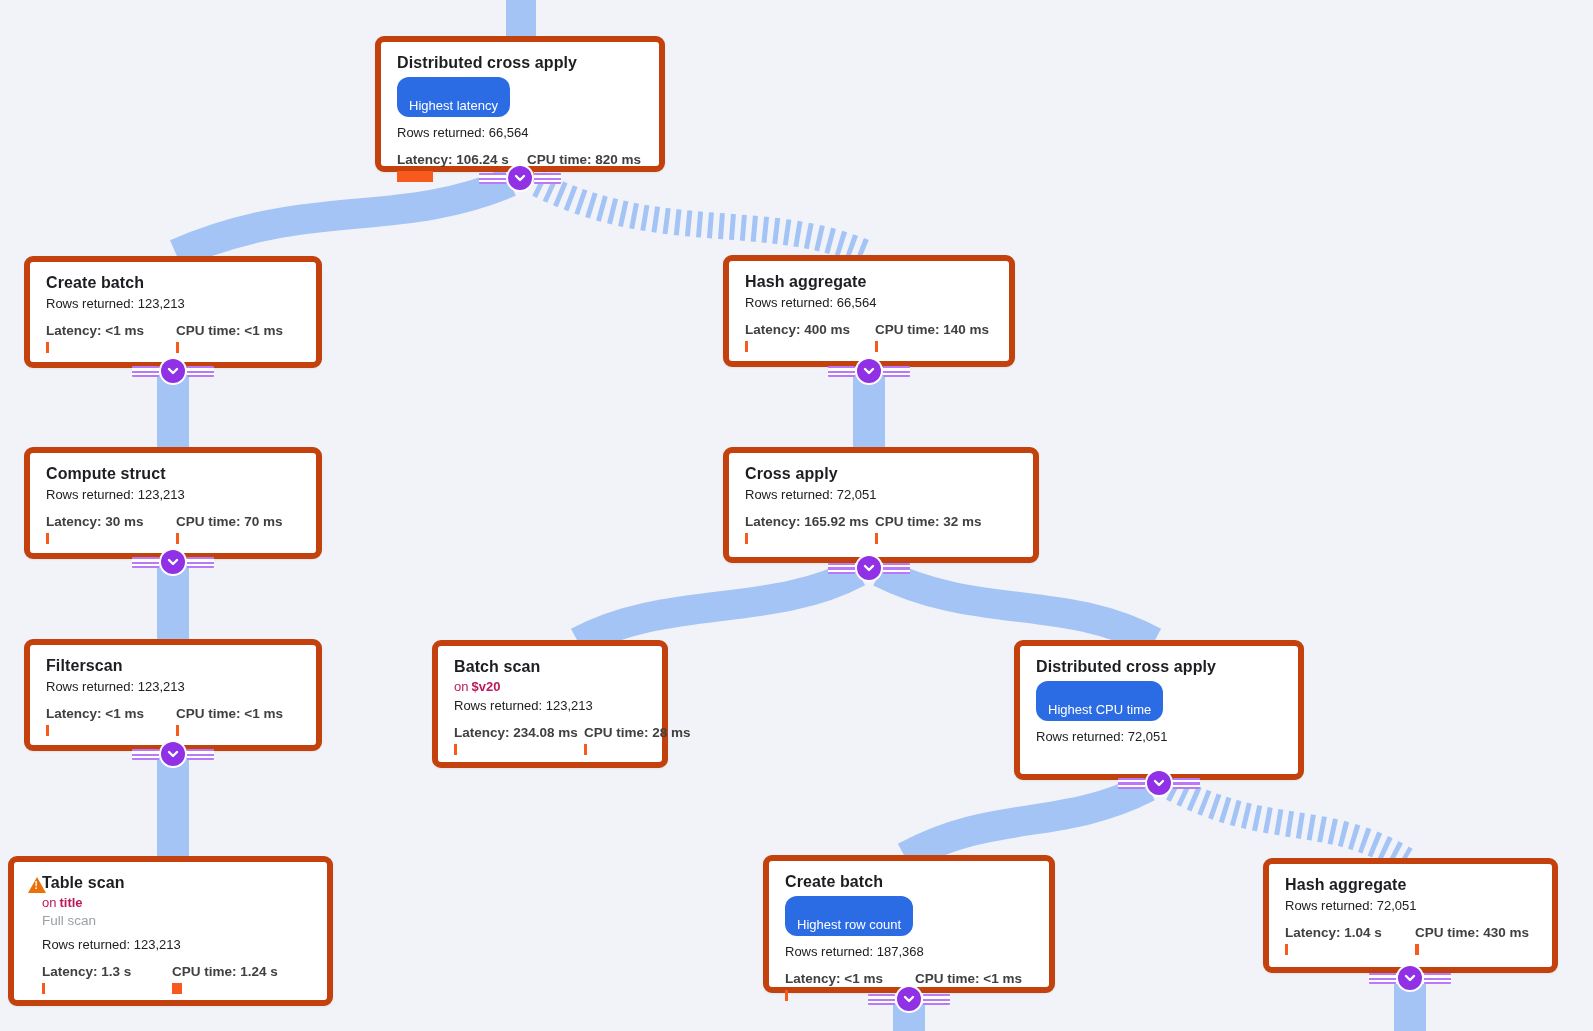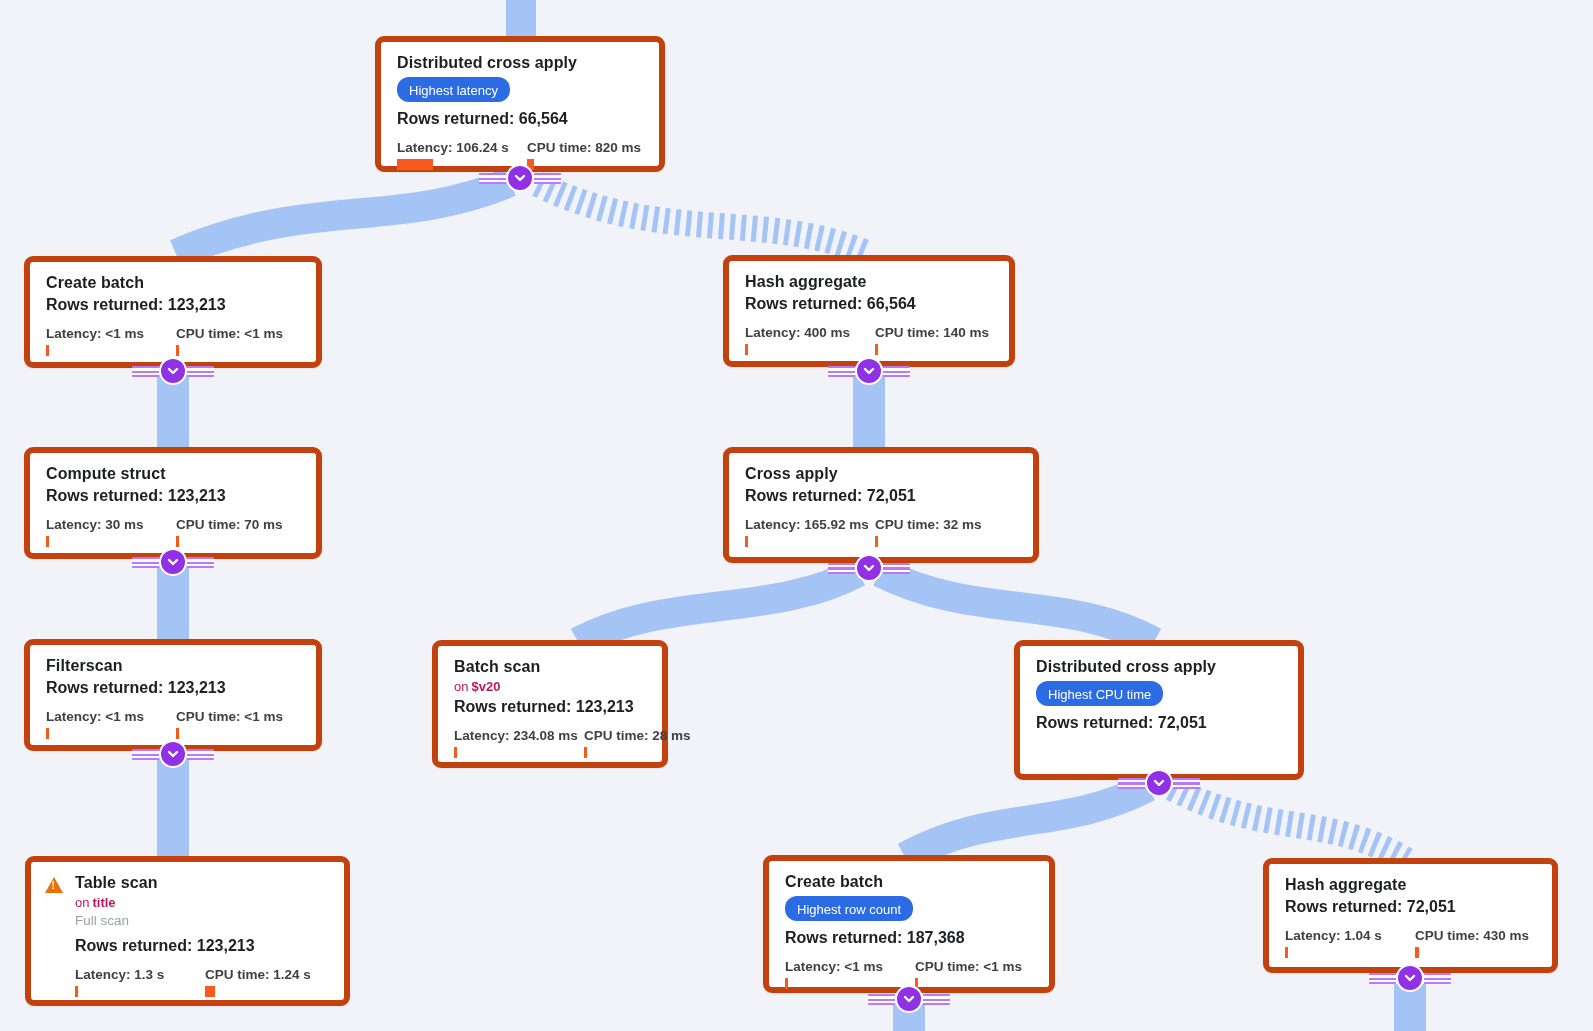--- a/index.html
+++ b/index.html
@@ -22,45 +22,45 @@
     z-index:2;
     box-shadow:0 1px 2px rgba(60,64,67,.08);
   }
   .node .title { font-size:16px; font-weight:700; color:#1c1e21; letter-spacing:.1px; }
   .badge {
     display:inline-block;
     background:#2b6be4;
     color:#ffffff;
     font-size:13px;
     border-radius:12px;
-    padding:6px 12px 4px 12px;
+    padding:21px 12px 4px 12px;
     margin:5px 0 4px 0;
   }
-  .rows { font-size:16px; font-weight:700; margin-top:4px; color:#202124; }
+  .rows { font-size:13px; font-weight:400; margin-top:4px; color:#202124; }
   .online { font-size:13px; margin-top:3px; color:#be185d; }
   .online b { margin-left:3px; }
   .note { font-size:13.5px; color:#9aa0a6; margin-top:3px; }
   .metrics { display:flex; margin-top:12px; }
   .metric:first-child { width:130px; flex:0 0 130px; }
   .mlabel { font-size:13.5px; font-weight:700; color:#404040; white-space:nowrap; }
   .bar { height:11px; background:#f85a1e; margin-top:4px; }
 
   .warn {
     position:absolute; left:14px; top:15px;
     width:0; height:0;
     border-left:9px solid transparent;
     border-right:9px solid transparent;
     border-bottom:16px solid #e8710a;
   }
   .warn:after {
     content:"!";
     position:absolute; left:-2.5px; top:3px;
     color:#fff; font-size:10px; font-weight:700;
   }
-  .node.indent { padding-left:44px;margin-left:17px; }
+  .node.indent { padding-left:28px; }
 
   .connector {
     position:absolute; z-index:3;
     display:flex; align-items:center;
     transform:translate(-50%,-50%);
   }
   .flank {
     width:27px; height:11px;
     background:repeating-linear-gradient(to bottom, #b87af7 0 2px, #ffffff 2px 4.5px);
     border-radius:1px;

